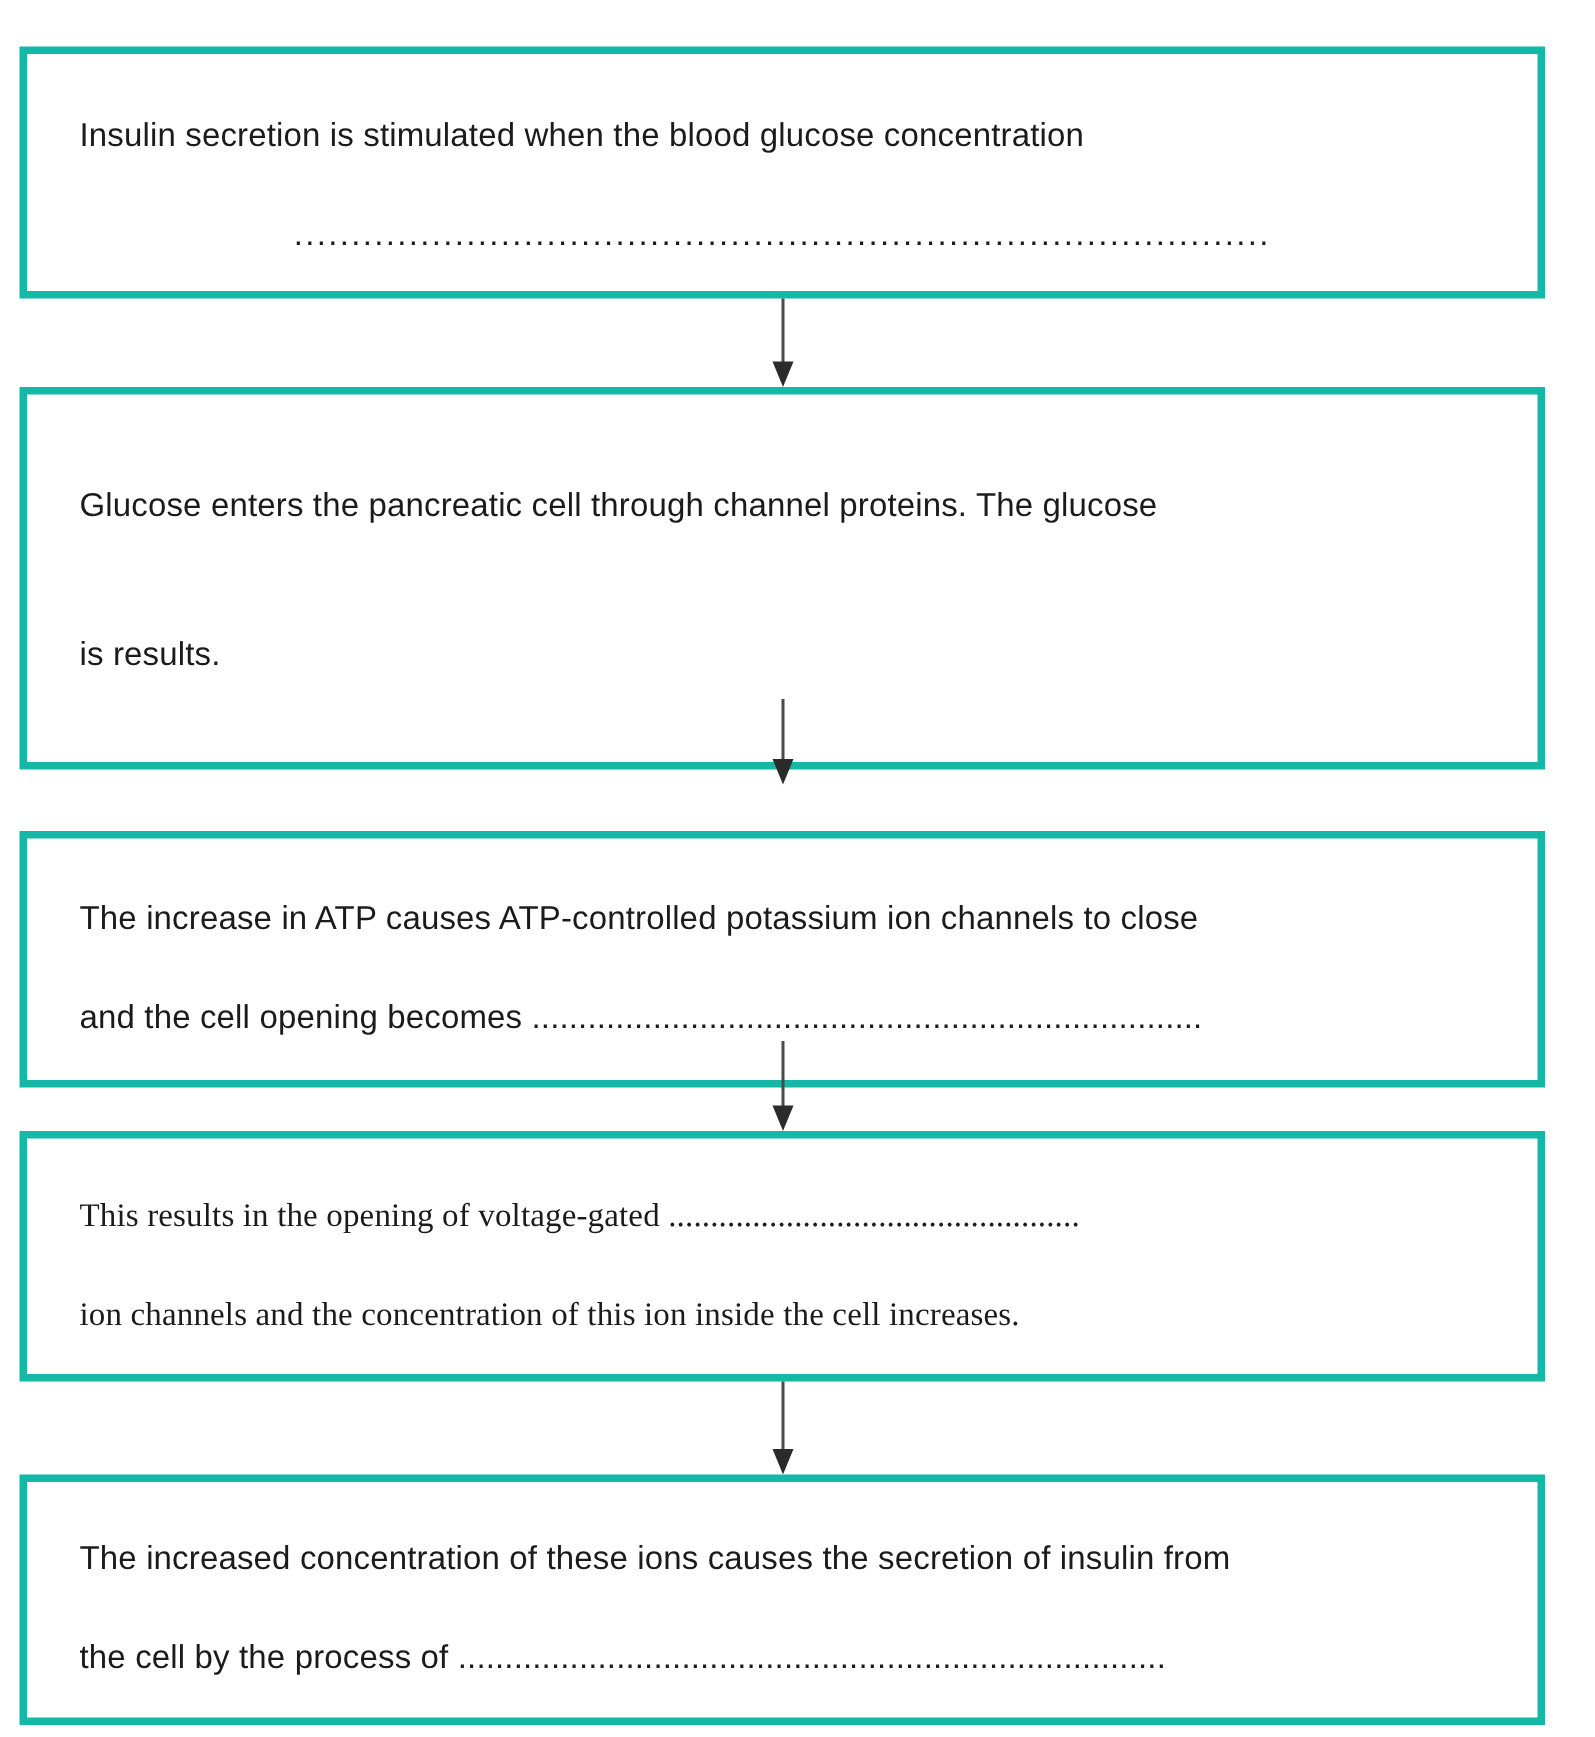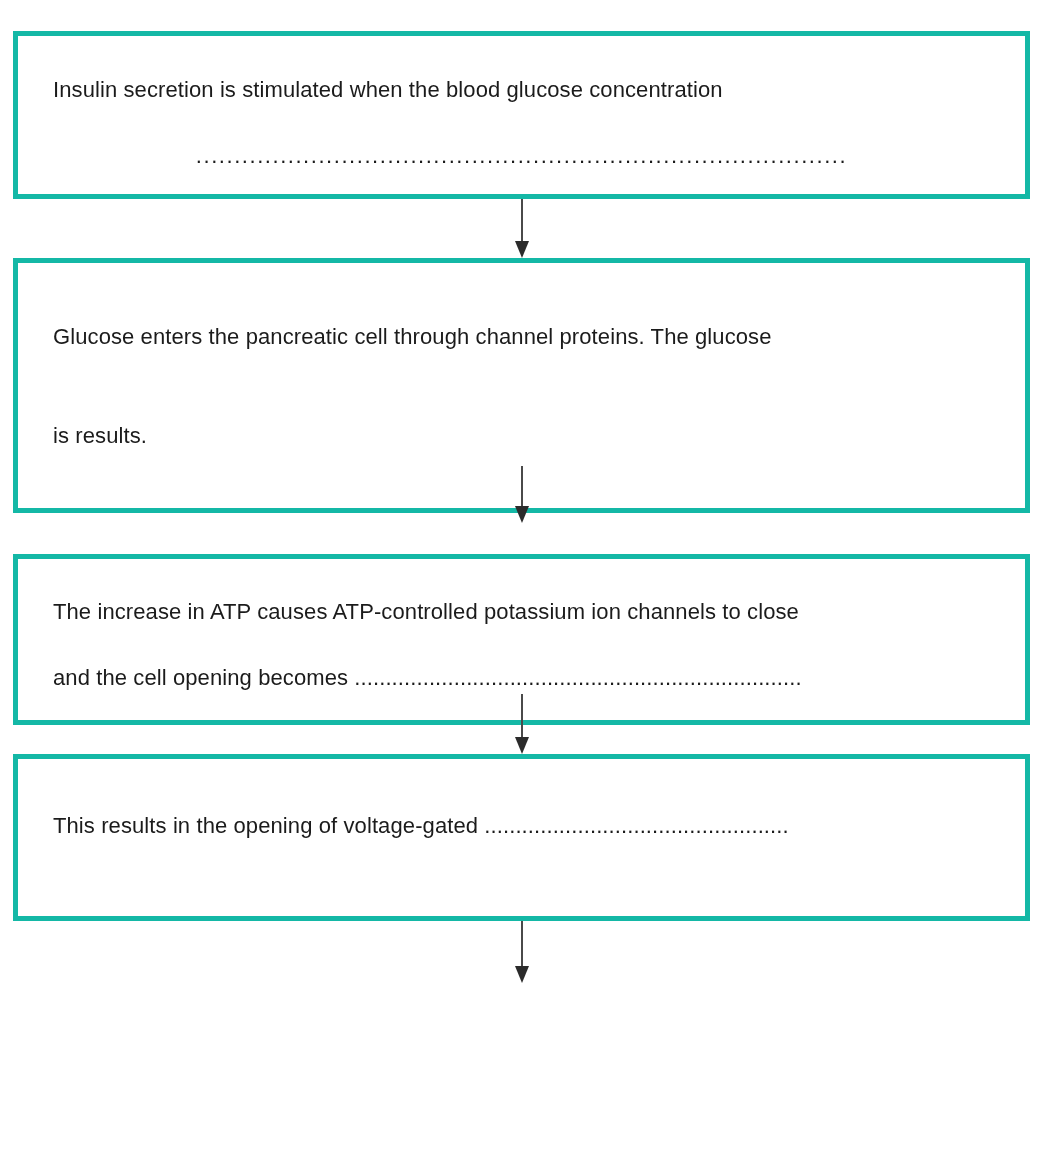--- a/index.html
+++ b/index.html
@@ -65,21 +65,21 @@
 
   
   .gap-14 { height: 14px; }
   .gap-33 { height: 33px; }
   .gap-9  { height: 9px; }
 
   
   #box-1 { top: 31px;   height: 168px; }
   #box-2 { top: 258px;  height: 255px; }
   #box-3 { top: 523px;  height: 171px; margin-top: 31px; }
-  #box-4 { top: 754px;  height: 167px; }
+  #box-4 { top: 754px;  height: 167px; font-family: Liberation Serif, serif; }
   #box-5 { top: 983px;  height: 167px; }
 
   
   .connector {
     position: absolute;
     left: 515px;
     width: 14px;
   }
   .connector .shaft {
     position: absolute;
@@ -152,21 +152,28 @@
 
   <div class="connector" id="arrow-3">
     <div class="shaft"></div>
     <div class="head"></div>
   </div>
 
   <div class="flow-box" id="box-4">
     <div class="gap-9"></div>
     <span class="box-text line">This results in the opening of voltage-gated .................................................</span>
     <div class="gap-33"></div>
+    <span class="box-text line">ion channels and the concentration of this ion inside the cell increases.</span>
   </div>
 
   <div class="connector" id="arrow-4">
     <div class="shaft"></div>
     <div class="head"></div>
   </div>
 
+  <div class="flow-box" id="box-5">
+    <div class="gap-9"></div>
+    <span class="box-text line">The increased concentration of these ions causes the secretion of insulin from</span>
+    <div class="gap-33"></div>
+    <span class="box-text line">the cell by the process of ............................................................................</span>
+  </div>
 
 </div>
 
 </body></html>

